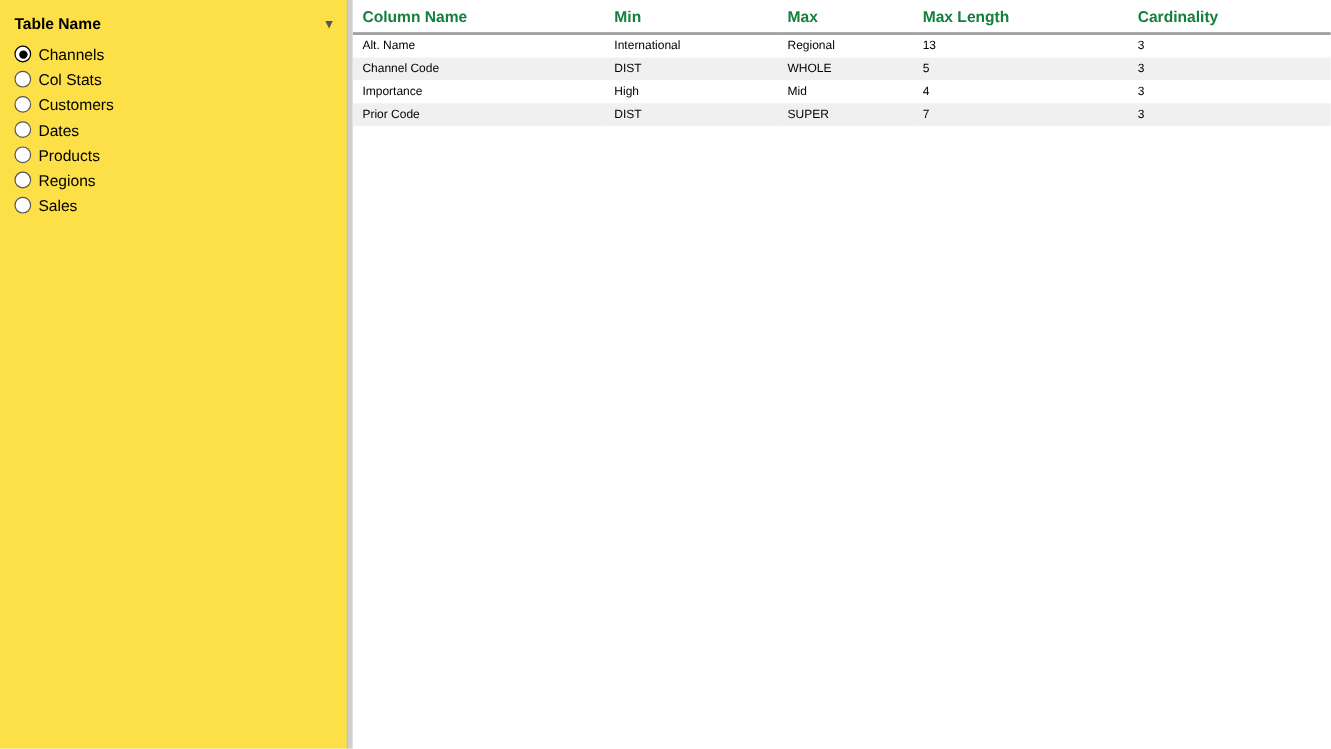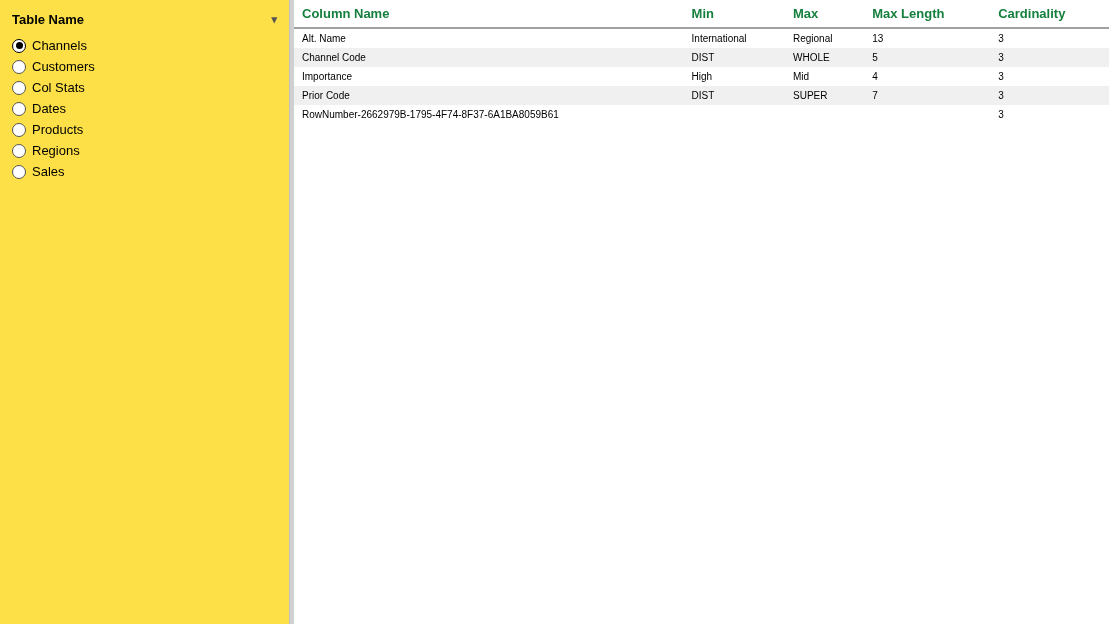--- a/index.html
+++ b/index.html
@@ -39,21 +39,21 @@
       color: #000;
     }
 
     .sidebar-header .chevron-icon {
       font-size: 11px;
       color: #555;
     }
 
     .sidebar-item {
       display: flex;
-      align-items: center;
+      align-items: flex-start;
       padding: 3px 12px;
       cursor: pointer;
       gap: 6px;
     }
 
     .radio-btn {
       width: 14px;
       height: 14px;
       border-radius: 50%;
       border: 1.5px solid #555;
@@ -144,25 +144,25 @@
   </div>
 
   <div id="sidebar-items-container">
 
   <div class="sidebar-item">
         <div class="radio-btn selected"></div>
         <span class="sidebar-item-label">Channels</span>
       </div>
       <div class="sidebar-item">
         <div class="radio-btn"></div>
+        <span class="sidebar-item-label">Col Stats</span>
+      </div>
+      <div class="sidebar-item">
+        <div class="radio-btn"></div>
         <span class="sidebar-item-label">Customers</span>
-      </div>
-      <div class="sidebar-item">
-        <div class="radio-btn"></div>
-        <span class="sidebar-item-label">Col Stats</span>
       </div>
       <div class="sidebar-item">
         <div class="radio-btn"></div>
         <span class="sidebar-item-label">Dates</span>
       </div>
       <div class="sidebar-item">
         <div class="radio-btn"></div>
         <span class="sidebar-item-label">Products</span>
       </div>
       <div class="sidebar-item">
@@ -213,22 +213,15 @@
           <td>4</td>
           <td>3</td>
         </tr>
         <tr>
           <td>Prior Code</td>
           <td>DIST</td>
           <td>SUPER</td>
           <td>7</td>
           <td>3</td>
         </tr>
-        <tr>
-          <td>RowNumber-2662979B-1795-4F74-8F37-6A1BA8059B61</td>
-          <td></td>
-          <td></td>
-          <td></td>
-          <td>3</td>
-        </tr>
       </tbody>
   </table>
 </div>
 
 </body></html>

